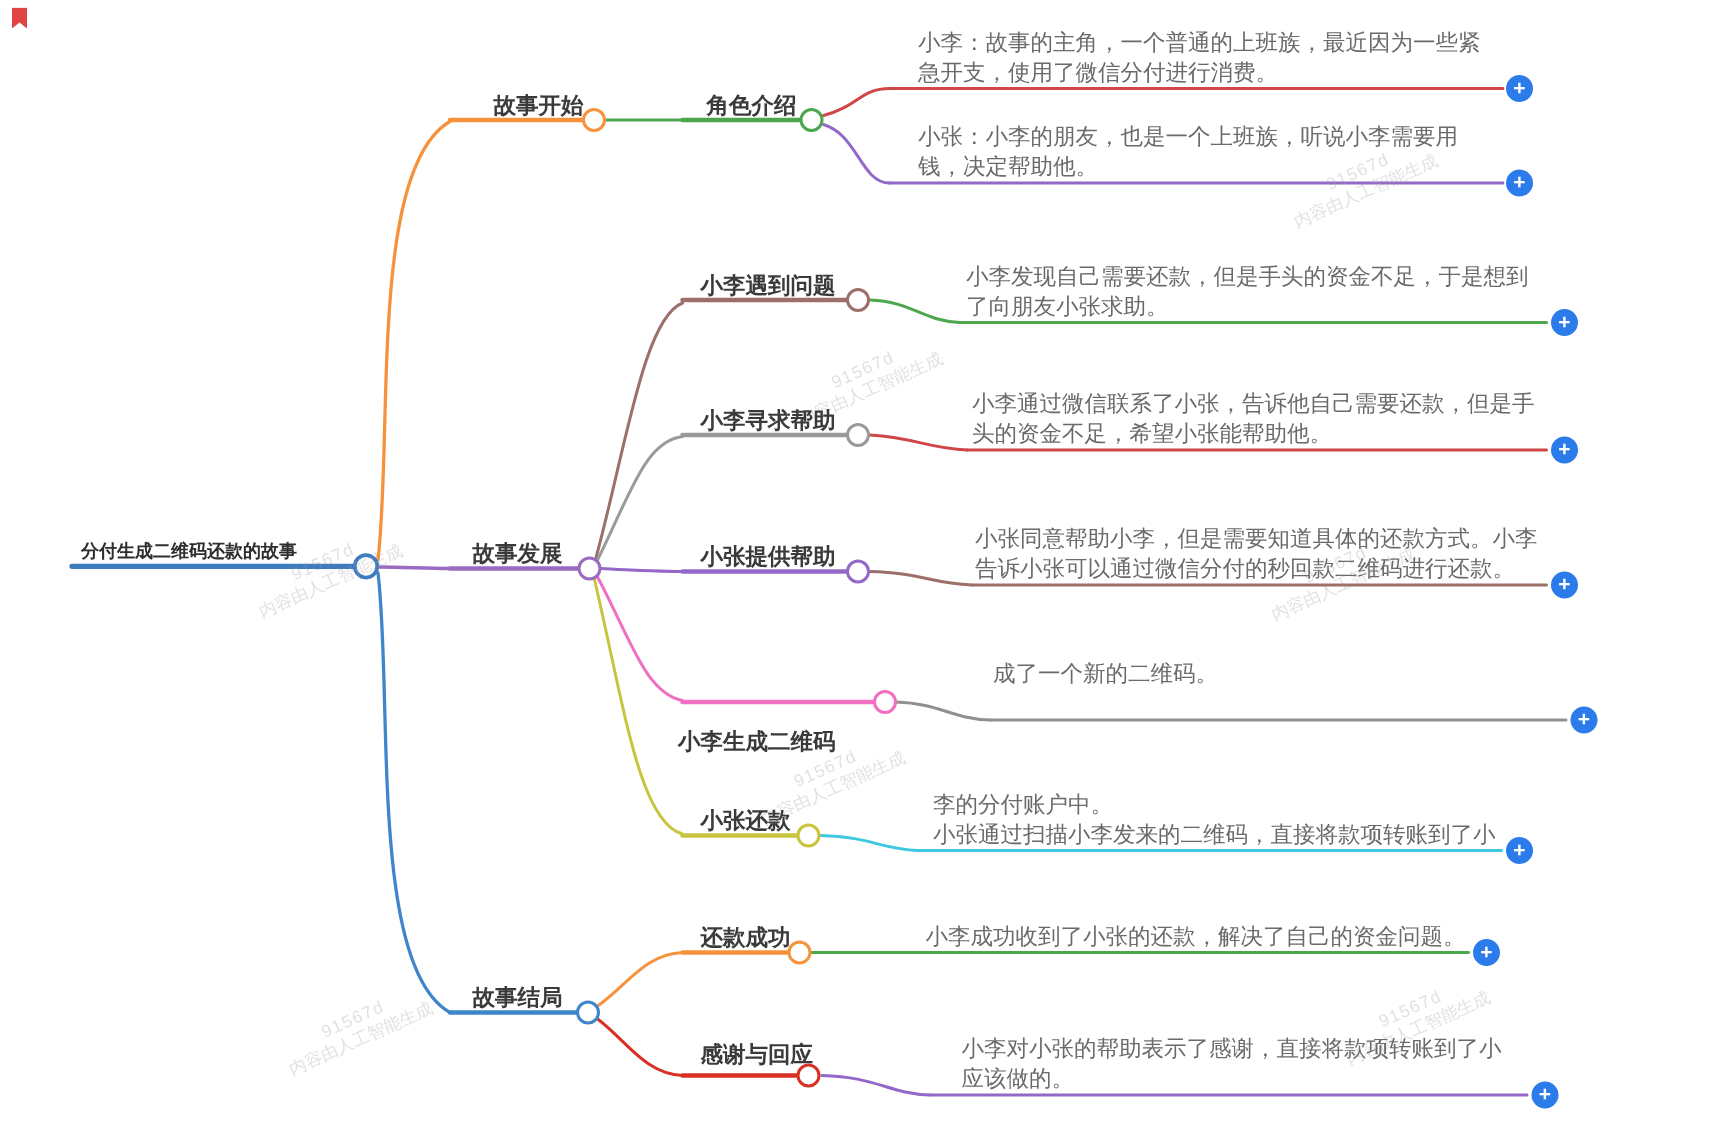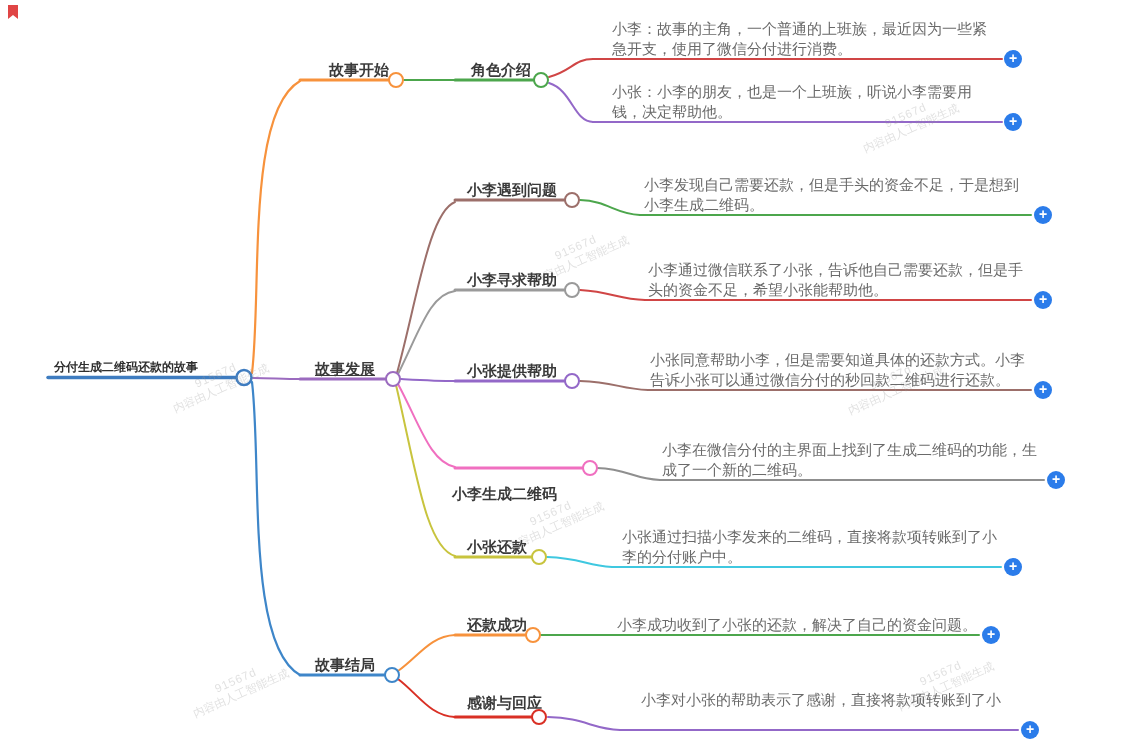--- a/index.html
+++ b/index.html
@@ -125,63 +125,63 @@
   <circle cx="590" cy="468" r="7" fill="#ffffff" stroke="#f06fc0" stroke-width="2"></circle>
   <circle cx="539" cy="557" r="7" fill="#ffffff" stroke="#c8c43e" stroke-width="2"></circle>
   <circle cx="392" cy="675" r="7" fill="#ffffff" stroke="#3e86c9" stroke-width="2"></circle>
   <circle cx="533" cy="635" r="7" fill="#ffffff" stroke="#f7923c" stroke-width="2"></circle>
   <circle cx="539" cy="717" r="7" fill="#ffffff" stroke="#d93025" stroke-width="2"></circle>
 </svg>
 
 <div class="topic root" style="left:54px;top:359px;">分付生成二维码还款的故事</div>
 <div class="topic" style="left:329px;top:61px;">故事开始</div>
 <div class="topic" style="left:471px;top:61px;">角色介绍</div>
-<div class="topic" style="left:315px;top:360px;text-decoration:underline;">故事发展</div>
+<div class="topic" style="left:315px;top:360px;">故事发展</div>
 <div class="topic" style="left:467px;top:181px;">小李遇到问题</div>
 <div class="topic" style="left:467px;top:271px;">小李寻求帮助</div>
 <div class="topic" style="left:467px;top:362px;">小张提供帮助</div>
 <div class="topic" style="left:452px;top:449px;margin-top:36px;">小李生成二维码</div>
 <div class="topic" style="left:467px;top:538px;">小张还款</div>
 <div class="topic" style="left:315px;top:656px;">故事结局</div>
 <div class="topic" style="left:467px;top:616px;">还款成功</div>
 <div class="topic" style="left:467px;top:694px;">感谢与回应</div>
 
 <div class="leaf" style="left:612px;top:19px;">
   <div>小李：故事的主角，一个普通的上班族，最近因为一些紧</div>
   <div>急开支，使用了微信分付进行消费。</div>
 </div>
 <div class="leaf" style="left:612px;top:82px;">
   <div>小张：小李的朋友，也是一个上班族，听说小李需要用</div>
   <div>钱，决定帮助他。</div>
 </div>
 <div class="leaf" style="left:644px;top:175px;">
   <div>小李发现自己需要还款，但是手头的资金不足，于是想到</div>
-  <div>小李生成二维码。</div>
+  <div>了向朋友小张求助。</div>
 </div>
 <div class="leaf" style="left:648px;top:260px;">
   <div>小李通过微信联系了小张，告诉他自己需要还款，但是手</div>
   <div>头的资金不足，希望小张能帮助他。</div>
 </div>
 <div class="leaf" style="left:650px;top:350px;">
   <div>小张同意帮助小李，但是需要知道具体的还款方式。小李</div>
   <div>告诉小张可以通过微信分付的秒回款二维码进行还款。</div>
 </div>
 <div class="leaf" style="left:662px;top:440px;">
-  <div>小李在微信分付的主界面上找到了生成二维码的功能，生</div>
   <div>成了一个新的二维码。</div>
 </div>
 <div class="leaf" style="left:622px;top:527px;">
+  <div>李的分付账户中。</div>
   <div>小张通过扫描小李发来的二维码，直接将款项转账到了小</div>
-  <div>李的分付账户中。</div>
 </div>
 <div class="leaf" style="left:617px;top:615px;">
   <div>小李成功收到了小张的还款，解决了自己的资金问题。</div>
 </div>
 <div class="leaf" style="left:641px;top:690px;">
   <div>小李对小张的帮助表示了感谢，直接将款项转账到了小</div>
+  <div>应该做的。</div>
 </div>
 
 <div class="plus" style="left:1004px;top:50px;">+</div>
 <div class="plus" style="left:1004px;top:113px;">+</div>
 <div class="plus" style="left:1034px;top:206px;">+</div>
 <div class="plus" style="left:1034px;top:291px;">+</div>
 <div class="plus" style="left:1034px;top:381px;">+</div>
 <div class="plus" style="left:1047px;top:471px;">+</div>
 <div class="plus" style="left:1004px;top:558px;">+</div>
 <div class="plus" style="left:982px;top:626px;">+</div>

